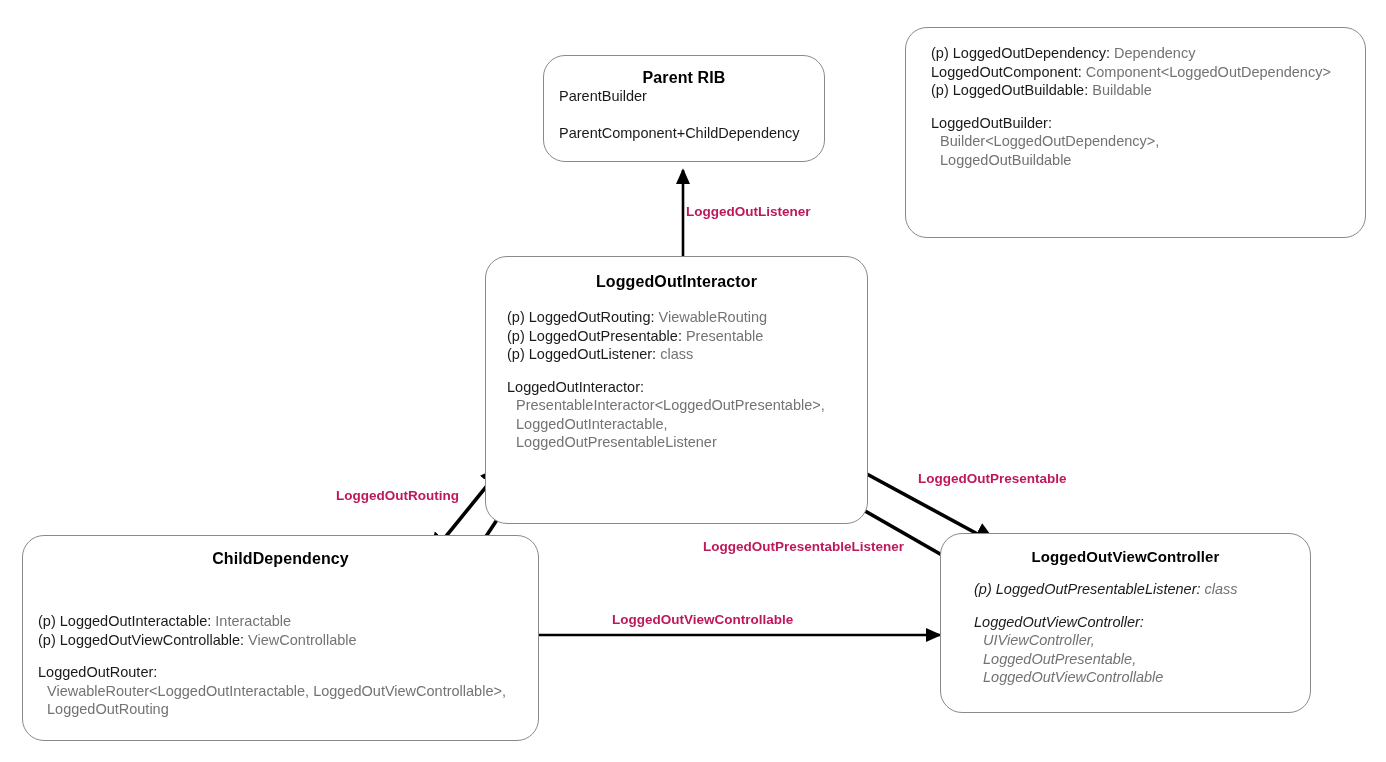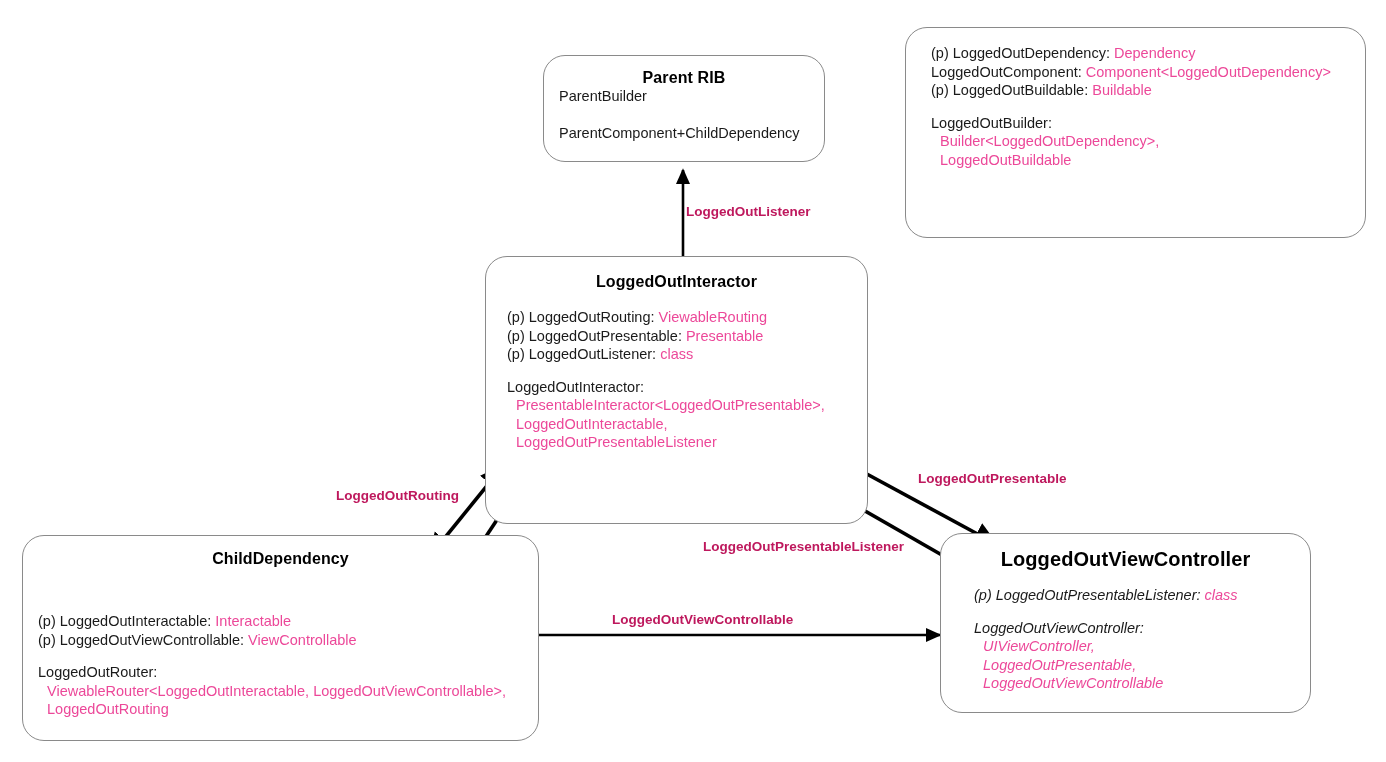--- a/index.html
+++ b/index.html
@@ -25,42 +25,42 @@
     color:#000000;
     font-size:15px;
     letter-spacing:.1px;
   }
   .node-body{
     color:#1a1a1a;
     font-size:14.5px;
     line-height:18.5px;
     white-space:pre;
   }
-  .g{color:#ec4899;}
+  .g{color:#737373;}
   .blank{display:block;height:14px;}
 
   
   #n-parent      {left:543px; top:55px;  width:282px; height:107px;}
   #n-parent .node-title{margin-top:13px;font-size:16px;}
   #n-parent .node-body{margin-top:0;padding-left:15px;}
 
   #n-builder     {left:905px; top:27px;  width:461px; height:211px;}
   #n-builder .node-title{margin-top:14px;font-size:16px;}
   #n-builder .node-body{margin-top:16px;padding-left:25px;}
 
   #n-interactor  {left:485px; top:256px; width:383px; height:268px;}
   #n-interactor .node-title{margin-top:16px;font-size:16px;}
   #n-interactor .node-body{margin-top:17px;padding-left:21px;}
 
   #n-router      {left:22px;  top:535px; width:517px; height:206px;}
   #n-router .node-title{margin-top:14px;font-size:16px;}
   #n-router .node-body{margin-top:44px;padding-left:15px;}
 
   #n-viewcontroller{left:940px;top:533px;width:371px;height:180px;}
-  #n-viewcontroller .node-title{margin-top:14px;font-size:20px;}
+  #n-viewcontroller .node-title{margin-top:14px;font-size:15px;}
   #n-viewcontroller .node-body{margin-top:15px;padding-left:33px;font-style:italic;}
 
   
   .edge-label{
     position:absolute;
     font-size:13.5px;
     font-weight:bold;
     color:#be185d;
     white-space:nowrap;
   }

